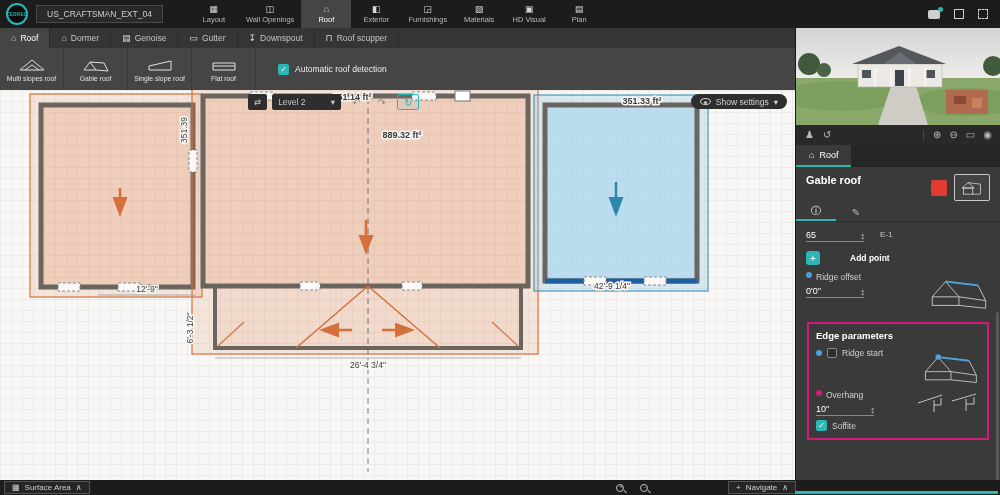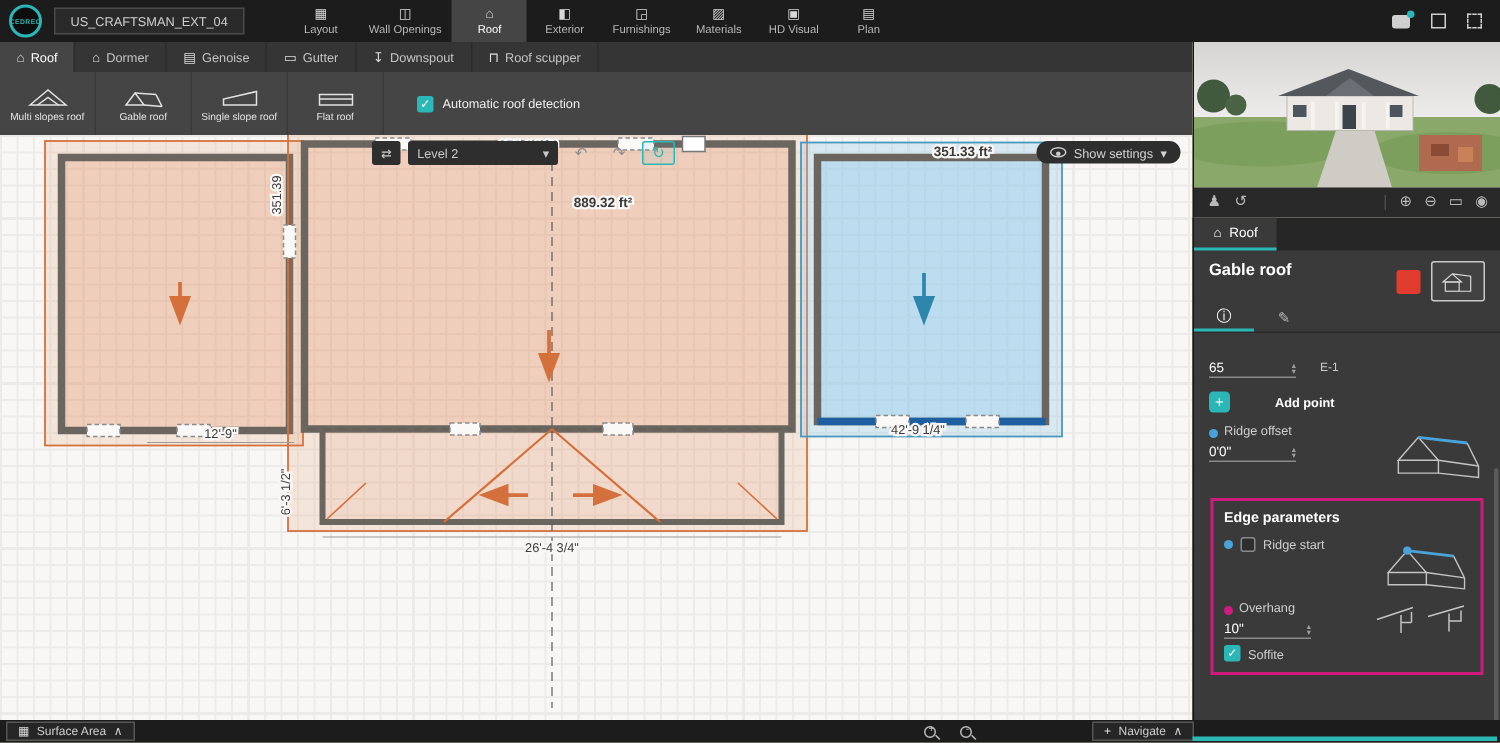--- a/index.html
+++ b/index.html
@@ -53,21 +53,21 @@
       linear-gradient(90deg,#edebe7 1px, transparent 1px),
       linear-gradient(#dfdcd7 1px, transparent 1px),
       linear-gradient(90deg,#dfdcd7 1px, transparent 1px);
     background-size:11px 11px, 11px 11px, 55px 55px, 55px 55px; }
   .canvas svg.plan { position:absolute; top:0; left:0; }
   .dimt { fill:#3b3b3b; font-size:8.5px; paint-order:stroke; stroke:#f8f7f5; stroke-width:3px; font-family:"Liberation Sans",sans-serif; }
   .area { font-size:9px; font-weight:bold; }
   .cv-toolbar { position:absolute; top:4px; left:248px; display:flex; align-items:center; gap:5px; z-index:3; }
   .tbtn { height:16px; background:#2e2e2e; color:#c9c9c9; font-size:8.5px; display:flex; align-items:center;
     gap:4px; padding:0 6px; border-radius:2px; cursor:pointer; }
-  .tbtn.lvl { width:100px; justify-content:space-between; }
+  .tbtn.lvl { width:69px; justify-content:space-between; }
   .tbtn.ghost { background:transparent; color:#8b8b8b; font-size:10px; }
   .tbtn.teal { background:rgba(42,183,181,.08); border:1px solid #2ab7b5; color:#2ab7b5; font-size:10px; }
   .showset { position:absolute; top:4px; right:8px; height:15px; background:#2e2e2e; border-radius:8px;
     color:#d2d2d2; font-size:8.5px; display:flex; align-items:center; gap:5px; padding:0 9px; z-index:3; cursor:pointer; }
   .eye { width:11px; height:7px; border:1px solid #ccc; border-radius:50%; position:relative; display:inline-block; }
   .eye::after { content:""; position:absolute; left:3px; top:1.5px; width:3px; height:3px; border-radius:50%; background:#ccc; }
 
   
   .view3d { position:absolute; left:795px; top:0; width:205px; height:145px; background:#cfcecc;
     overflow:hidden; border-left:1px solid #161616; }
@@ -94,27 +94,27 @@
   .ptabs2 { display:flex; height:19px; border-bottom:1px solid #2b2b2b; margin-top:2px; }
   .ptab2 { width:40px; display:flex; align-items:center; justify-content:center; color:#b5b5b5;
     font-size:10px; cursor:pointer; }
   .ptab2.active { border-bottom:2px solid #2ab7b5; color:#fff; }
   .pbody { padding:6px 10px 0; font-size:8.5px; position:relative; }
   .inp { display:inline-flex; align-items:flex-end; justify-content:space-between; border-bottom:1px solid #8a8a8a;
     width:58px; color:#fff; font-size:9px; padding-bottom:1px; cursor:text; }
   .stepper { display:flex; flex-direction:column; font-size:5.5px; line-height:4px; color:#9e9e9e; cursor:pointer; }
   .dot { width:6px; height:6px; border-radius:50%; display:inline-block; margin-right:4px; flex:none; }
   .dot.blue { background:#4aa3d8; } .dot.pink { background:#cf1b7b; }
-  .pitchrow { display:flex; align-items:flex-start; gap:16px; margin-top:12px; }
+  .pitchrow { display:flex; align-items:flex-start; gap:16px; margin-top:2px; }
   .punit { color:#c9c9c9; font-size:8px; }
   .addpoint { display:flex; align-items:center; gap:6px; margin:9px 0 7px; cursor:pointer; }
   .plusbtn { width:14px; height:14px; background:#2ab7b5; border-radius:3px; color:#fff; font-size:10px;
     display:flex; align-items:center; justify-content:center; }
   .prow { display:flex; justify-content:space-between; align-items:flex-start; margin:4px 0; }
-  .plbl { display:flex; align-items:flex-end; color:#cfcfcf; margin-bottom:4px; }
+  .plbl { display:flex; align-items:flex-start; color:#cfcfcf; margin-bottom:4px; }
   .edgebox { border:2px solid #cf1b7b; margin:8px 1px 0; padding:6px 7px 7px; }
   .edgetitle { font-size:9.5px; font-weight:bold; color:#fff; margin-bottom:7px; }
   .cbrow { display:flex; align-items:center; gap:5px; color:#cfcfcf; }
   .cb-off { width:10px; height:10px; border:1px solid #8a8a8a; background:#2e2e2e; border-radius:2px; flex:none; cursor:pointer; }
   .eaves { display:flex; gap:4px; }
   .scroll { position:absolute; right:1px; top:90px; width:3px; height:200px; background:#5a5a5a; border-radius:2px; }
 
   
   .statusbar { position:absolute; bottom:0; left:0; width:1000px; height:15px; background:#1c1c1c;
     display:flex; align-items:center; z-index:10; }

